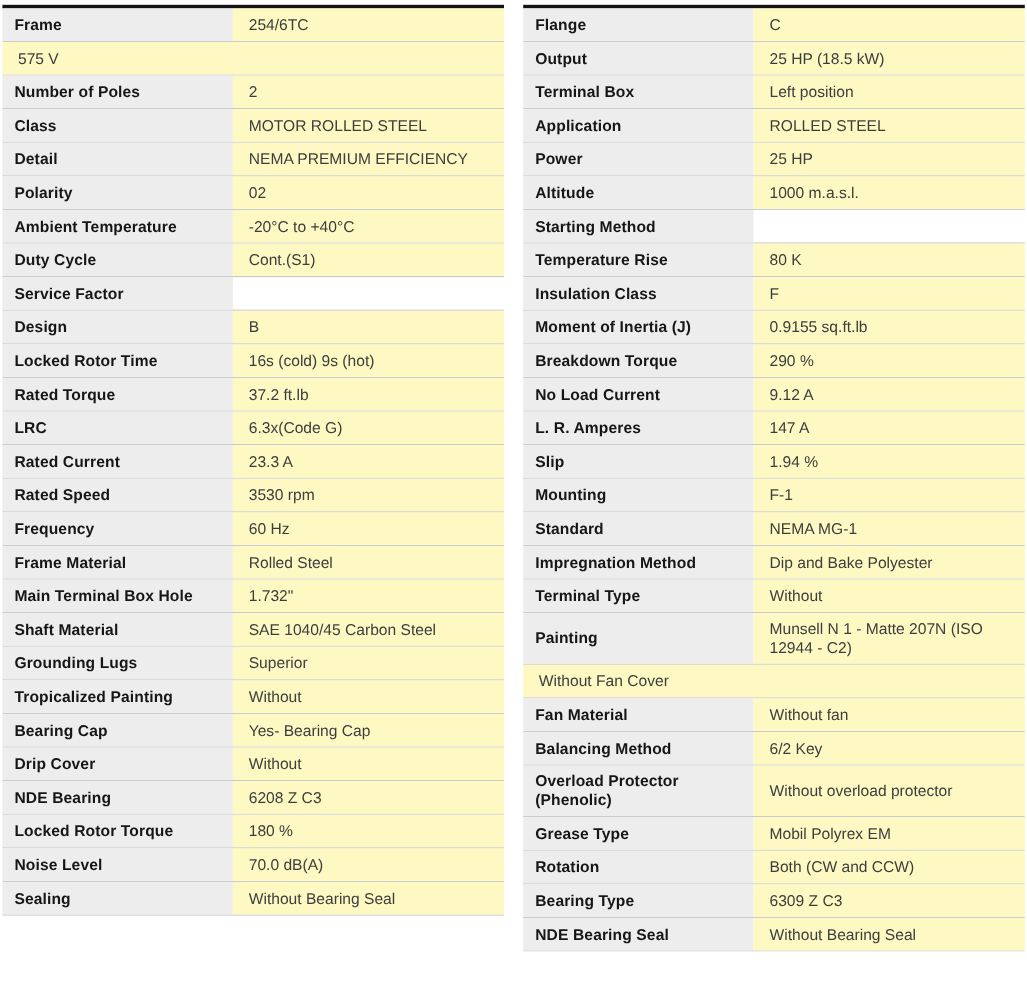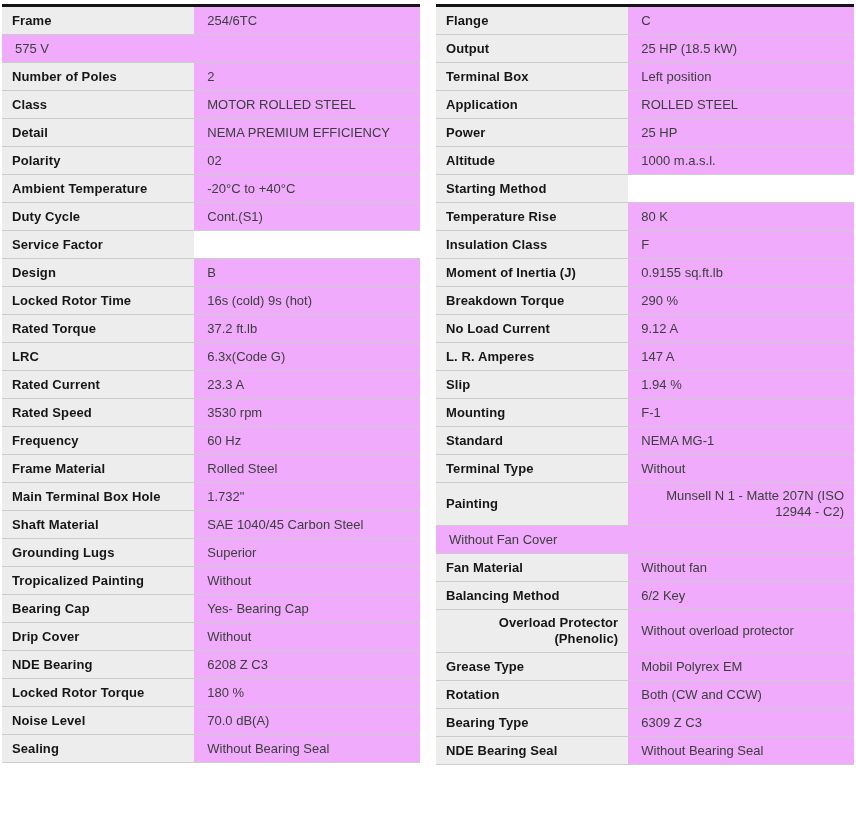--- a/index.html
+++ b/index.html
@@ -14,21 +14,20 @@
   body{
     width:856px;
     font-family:"Liberation Sans", sans-serif;
     padding:4px 2px 0 2px;
   }
   .page{
     display:flex;
     gap:16px;
     align-items:flex-start;
     width:852px;
-    text-align:right;
   }
   .spec-table{
     flex:1 1 0;
     border-top:3px solid var(--top-border);
   }
   .row{
     display:flex;
     align-items:stretch;
     border-bottom:1px solid var(--row-border);
     min-height:28px;
@@ -43,21 +42,21 @@
   .label{
     width:46%;
     flex:0 0 46%;
     background:var(--label-bg);
     font-weight:700;
     color:var(--label-text);
     letter-spacing:.1px;
   }
   .value{
     flex:1 1 auto;
-    background:#f0abfc;
+    background:#fef9c3;
     color:var(--value-text);
     padding-left:13px;
   }
 </style>
 </head>
 <body>
 
 <div class="page">
   <div class="spec-table">
       <div class="row">
@@ -225,20 +224,24 @@
       </div>
       <div class="row">
         <div class="cell label">Mounting</div>
         <div class="cell value">F-1</div>
       </div>
       <div class="row">
         <div class="cell label">Standard</div>
         <div class="cell value">NEMA MG-1</div>
       </div>
       <div class="row">
+        <div class="cell label">Impregnation Method</div>
+        <div class="cell value">Dip and Bake Polyester</div>
+      </div>
+      <div class="row">
         <div class="cell label">Terminal Type</div>
         <div class="cell value">Without</div>
       </div>
       <div class="row">
         <div class="cell label">Painting</div>
         <div class="cell value">Munsell N 1 - Matte 207N (ISO 12944 - C2)</div>
       </div>
       <div class="row">
         <div class="cell value">Without Fan Cover</div>
       </div>

